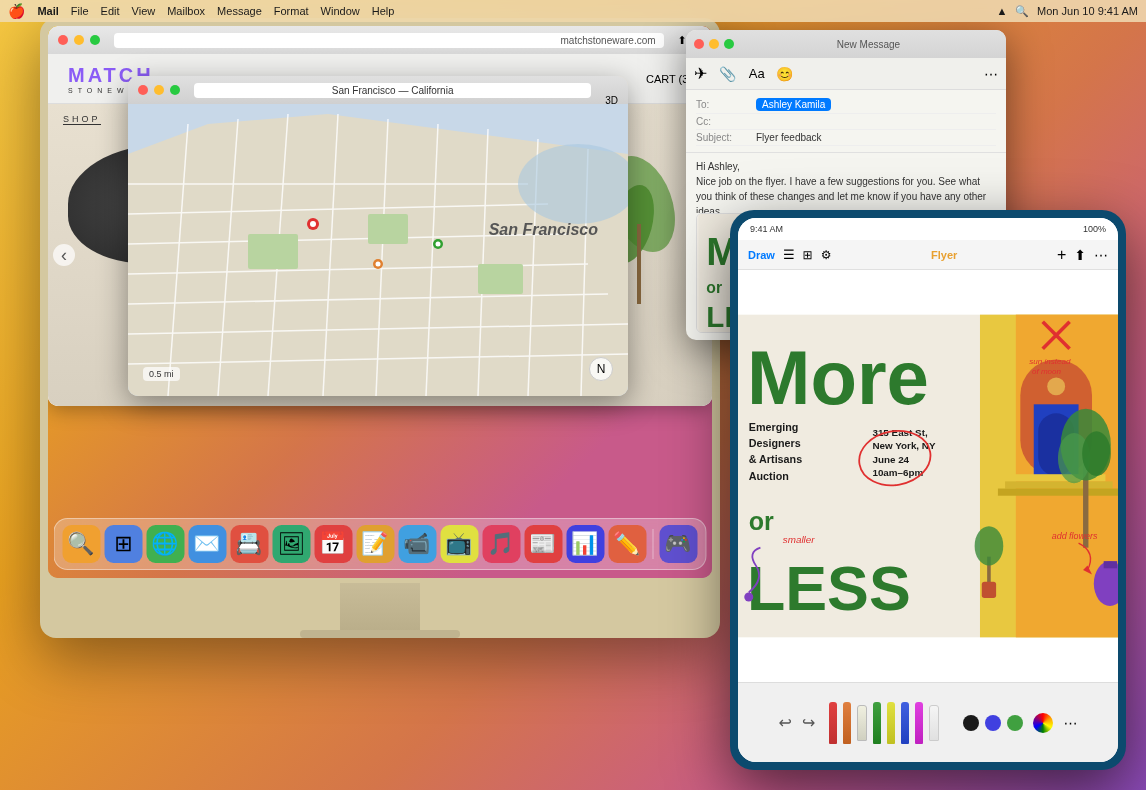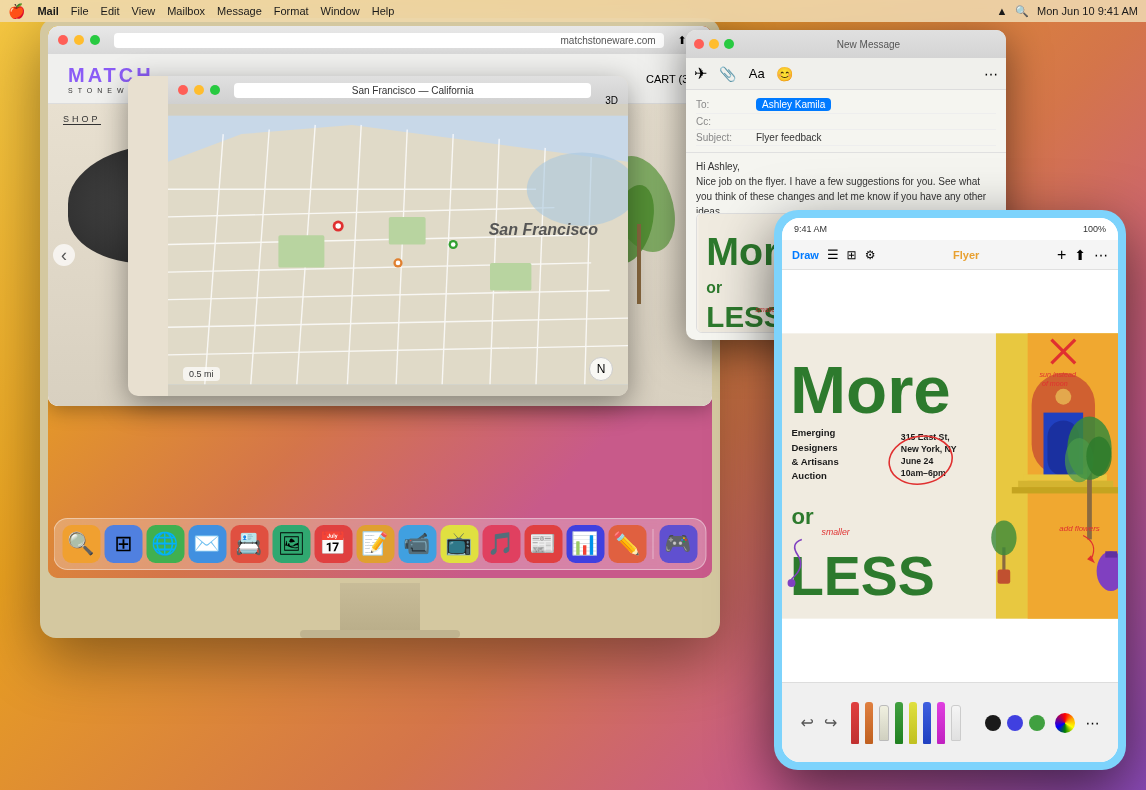--- a/index.html
+++ b/index.html
@@ -164,21 +164,20 @@
     .maps-window {
       position: absolute;
       top: 50px;
       left: 80px;
       width: 500px;
       height: 320px;
       background: #e8e0d0;
       border-radius: 10px;
       overflow: hidden;
       box-shadow: 0 8px 30px rgba(0,0,0,0.4);
-      padding-left: 40px;
     }
     .maps-titlebar {
       height: 28px;
       background: linear-gradient(to bottom, #e0e0e0, #d0d0d0);
       display: flex;
       align-items: center;
       padding: 0 10px;
       gap: 6px;
     }
     .maps-search {
@@ -310,23 +309,23 @@
       overflow: hidden;
       height: 120px;
       position: relative;
     }
 
     
     .ipad-frame {
       position: absolute;
       bottom: 20px;
       right: 20px;
-      width: 352px;
+      width: 396px;
       height: 560px;
-      background: #7dd3fc;
+      background: #0c4a6e;
       border-radius: 24px;
       box-shadow: 0 20px 60px rgba(0,0,0,0.6);
       padding: 8px;
       z-index: 60;
     }
     .ipad-screen {
       width: 100%;
       height: 100%;
       background: #fff;
       border-radius: 18px;

